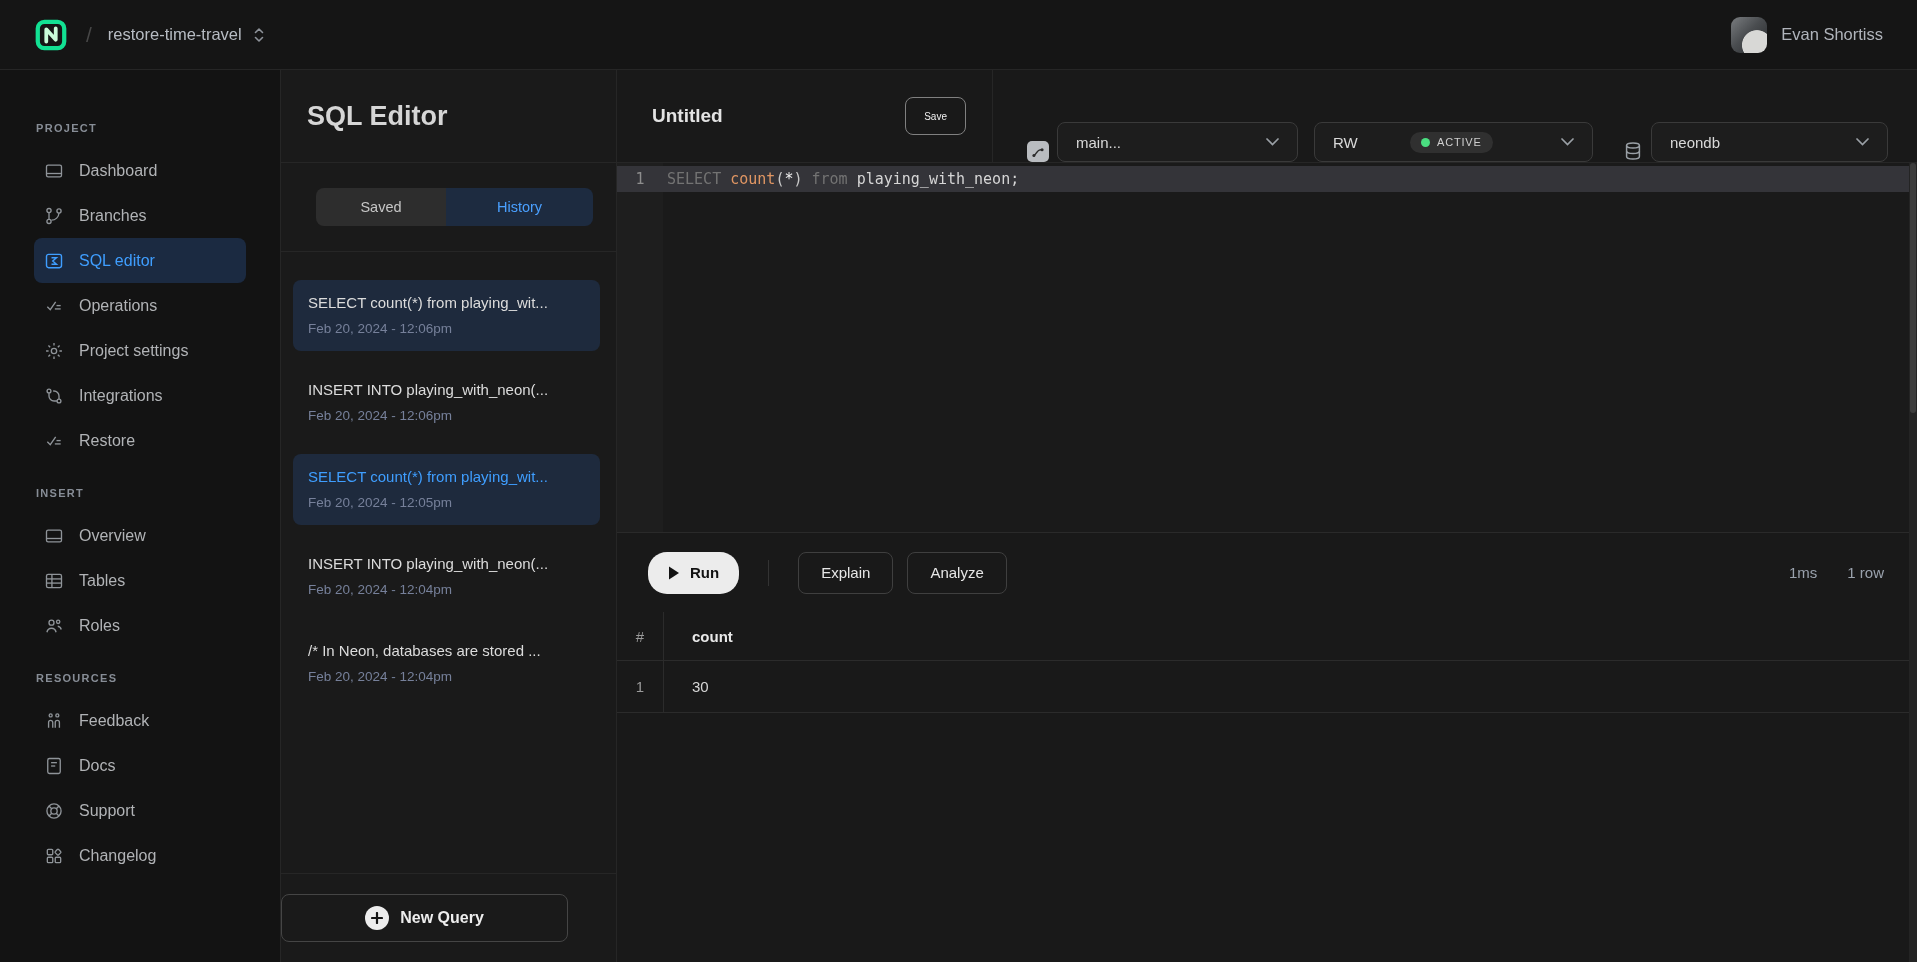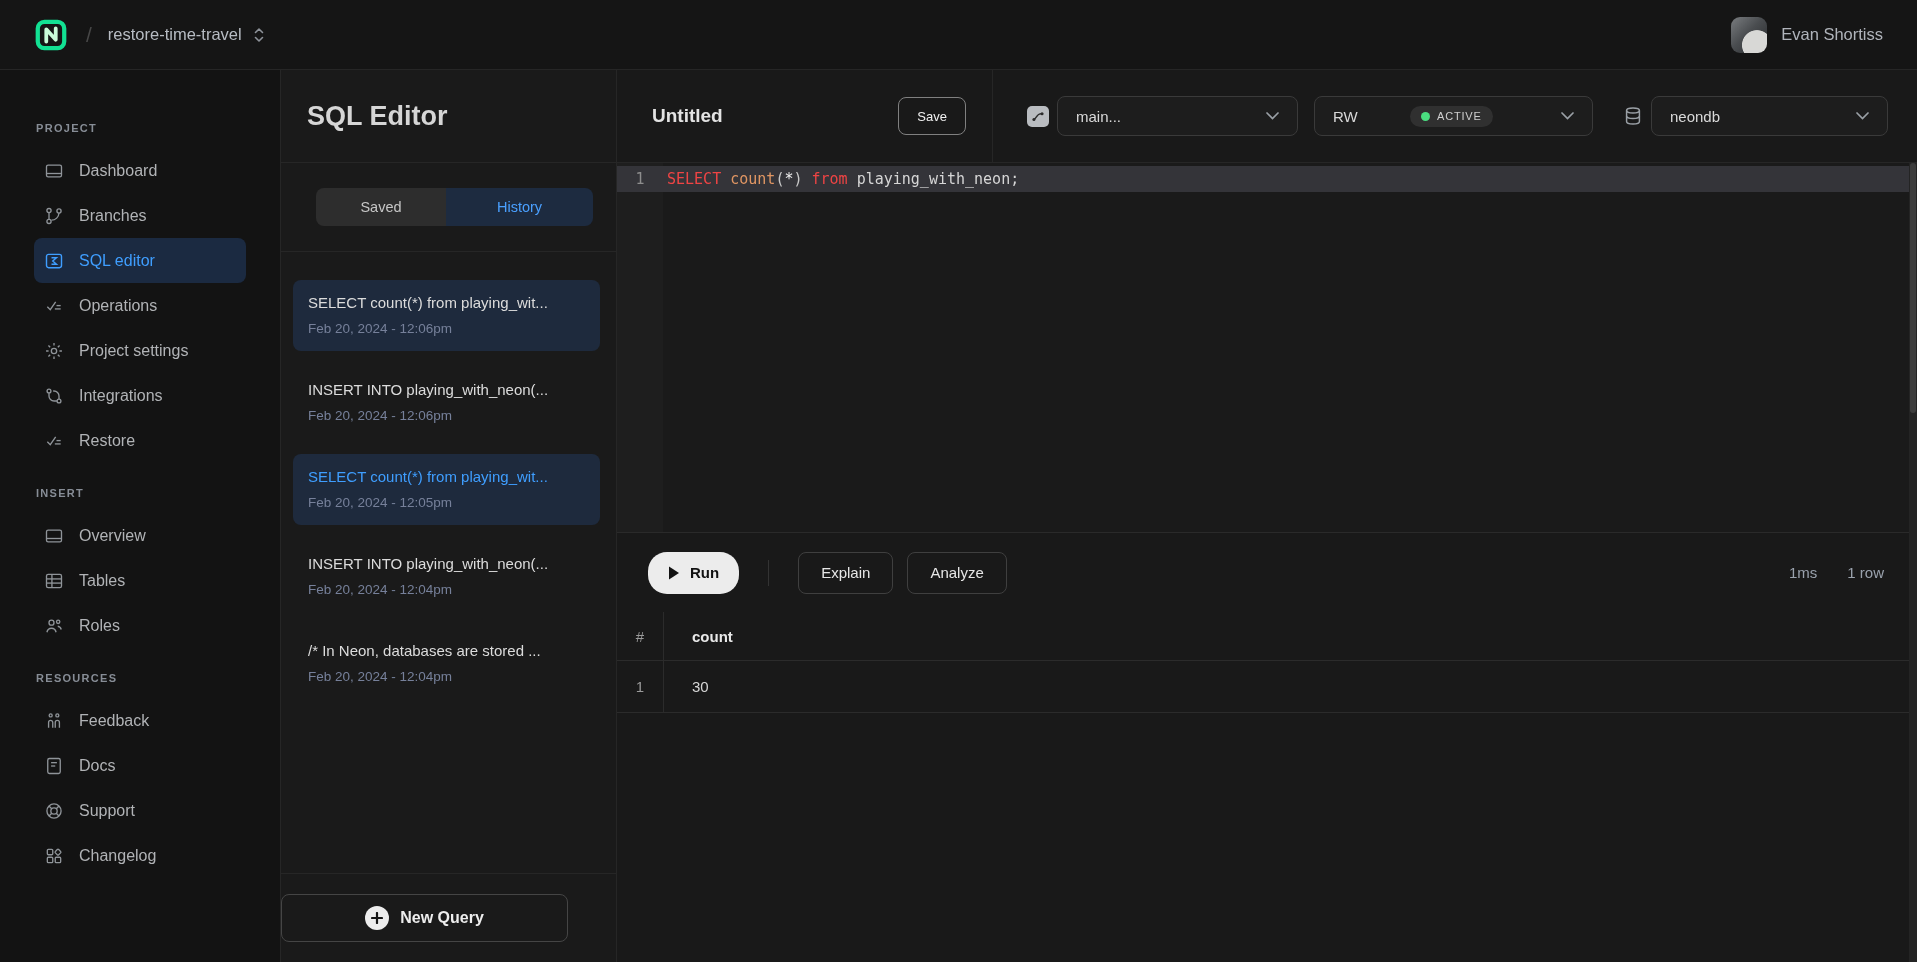--- a/index.html
+++ b/index.html
@@ -64,23 +64,23 @@
                  display:flex; align-items:center; justify-content:center; }
   .new-query-label { color:#ededed; font-size:16px; font-weight:600; }
 
   
   .main { flex:1; display:flex; flex-direction:column; position:relative; background:#191919; }
   .main-header { height:93px; border-bottom:1px solid #262626; display:flex; flex:none; }
   .query-head { width:376px; flex:none; border-right:1px solid #262626;
                 display:flex; align-items:center; padding:0 26px 0 35px; }
   .query-title { color:#e3e3e3; font-size:19px; font-weight:600; }
   .save-btn { margin-left:auto; height:38px; padding:0 18px; border:1px solid #808080;
-              border-radius:8px; background:transparent; color:#f0f0f0; font-size:13px;
+              border-radius:8px; background:transparent; color:#f0f0f0; font-size:10px;
               font-weight:500; cursor:pointer; font-family:inherit; }
-  .selectors { flex:1; display:flex; align-items:center; padding-left:34px; }
+  .selectors { flex:1; display:flex; align-items:flex-end; padding-left:34px; }
   .branch-chip { width:22px; height:21px; border-radius:5px; background:#b9bcc0;
                  display:flex; align-items:center; justify-content:center; margin-right:8px; flex:none; }
   .select { height:40px; background:#1d1d1d; border:1px solid #3a3a3a; border-radius:8px;
             display:flex; align-items:center; padding:0 18px; color:#d9d9d9; font-size:15px;
             cursor:pointer; }
   .sel-branch { width:241px; margin-right:16px; }
   .sel-compute { width:279px; margin-right:29px; }
   .sel-db { width:237px; }
   .select .chev { margin-left:auto; color:#9aa0a6; display:flex; }
   .db-cyl { color:#9aa0a6; margin-right:7px; display:flex; flex:none; }
@@ -91,21 +91,21 @@
 
   
   .editor { height:370px; flex:none; position:relative; background:#1a1a1a;
             border-bottom:1px solid #2a2a2a; font-family:"DejaVu Sans Mono", monospace; }
   .gutter { position:absolute; left:0; top:0; bottom:0; width:46px; background:#1e1e1e; }
   .current-line { position:absolute; left:0; right:0; top:3px; height:26px; background:#343439; }
   .line-num { position:absolute; left:0; top:3px; width:46px; height:26px; line-height:26px;
               text-align:center; color:#8d8d8d; font-size:15px; }
   .code-line { position:absolute; left:50px; top:3px; height:26px; line-height:26px;
                font-size:15px; white-space:pre; }
-  .tok-kw { color:#ef4444; }
+  .tok-kw { color:#737373; }
   .tok-fn { color:#e09663; }
   .tok-punct { color:#c8c8c8; }
   .tok-star { color:#f0f0f0; }
   .tok-ident { color:#d6d6d6; }
 
   
   .toolbar { height:79px; flex:none; display:flex; align-items:center;
              padding:0 33px 0 31px; }
   .run-btn { height:42px; padding:0 20px; border:none; border-radius:19px; background:#ececec;
              color:#121212; font-size:15px; font-weight:600; display:flex; align-items:center;

